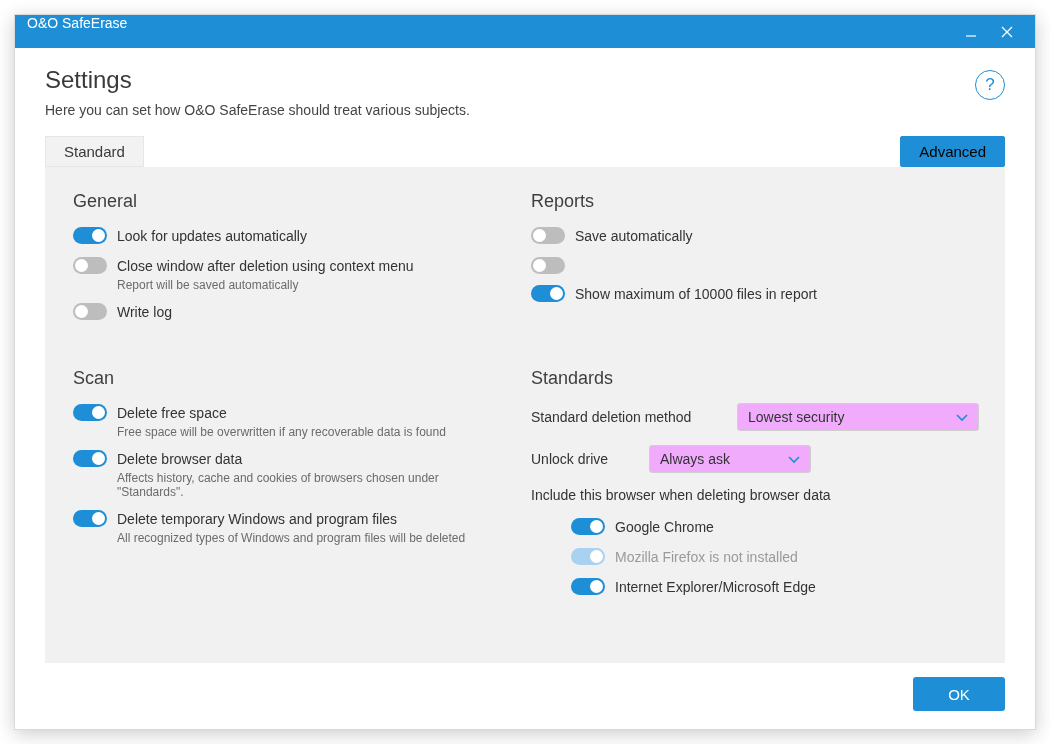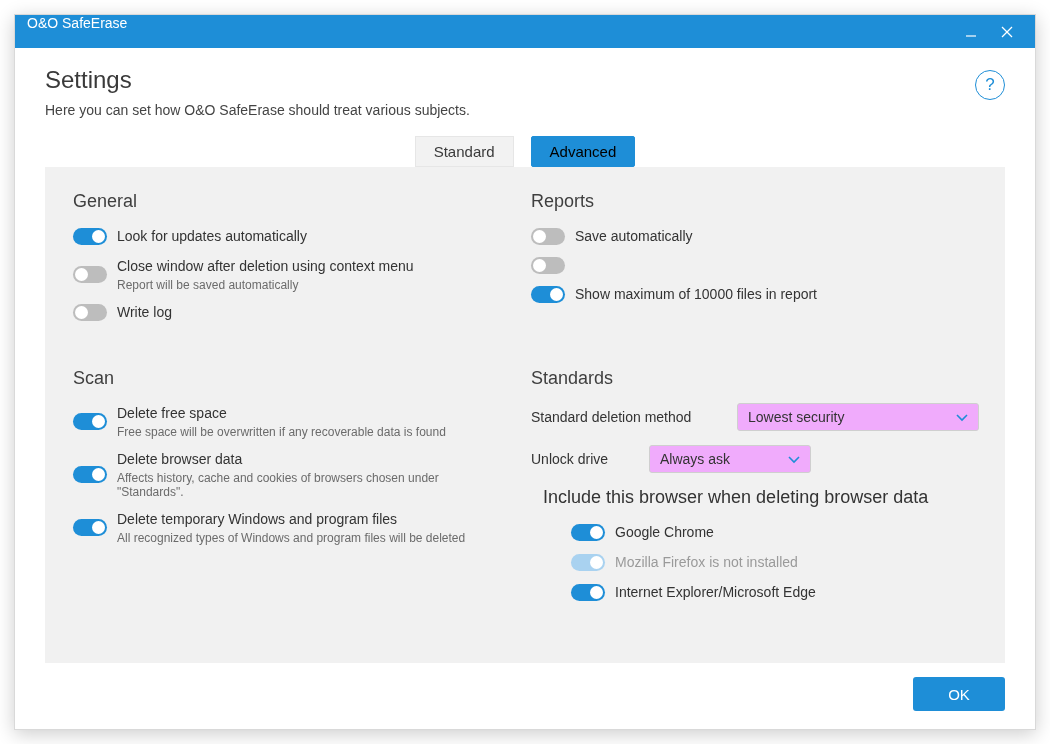--- a/index.html
+++ b/index.html
@@ -19,34 +19,34 @@
   .content { flex: 1; padding: 18px 30px 18px 30px; display: flex; flex-direction: column; }
   .hdr-row { display: flex; align-items: flex-start; }
   .hdr-left { flex: 1; }
   .page-title { font-size: 24px; font-weight: 300; color: #3a3a3a; margin-bottom: 8px; }
   .page-sub { font-size: 14px; color: #444; margin-top: 8px; }
   .help-circle {
     width: 30px; height: 30px; border: 1.5px solid #1e8ed7; border-radius: 50%;
     display: flex; align-items: center; justify-content: center; color: #1e8ed7; font-size: 17px;
     margin-top: 4px;
   }
-  .tabs { margin-top: 18px; display: flex; justify-content: center; gap: 17px; }
+  .tabs { margin-top: 18px; display: flex; justify-content: space-between; gap: 17px; }
   .tab {
     padding: 6px 18px; font-size: 15px; border: 1px solid transparent; cursor: default;
   }
   .tab.inactive { background: #f2f2f2; color: #3a3a3a; border: 1px solid #e6e6e6; }
   .tab.active   { background: #1e8ed7; color: #000000; border: 1px solid #1e8ed7; border-radius: 2px; }
   .panel {
     margin-top: 0; background: #f1f1f1; padding: 24px 26px 26px 28px; flex: 1;
     display: grid; grid-template-columns: 1fr 1fr; column-gap: 24px; row-gap: 34px;
     align-content: start;
     gap: 36px;
   }
   .section-title { font-size: 18px; font-weight: 400; color: #3f3f3f; margin-bottom: 14px; }
-  .opt { display: flex; align-items: center; gap: 10px; margin-bottom: 10px; }
+  .opt { display: flex; align-items: flex-start; gap: 10px; margin-bottom: 10px; }
   .opt .stack { display: flex; flex-direction: column; }
   .opt-label { font-size: 14px; color: #333; line-height: 20px; }
   .opt-label.disabled { color: #9a9a9a; }
   .opt-desc { font-size: 12px; color: #6b6b6b; margin-top: 2px; }
   .opt.indent { margin-left: 40px; }
   .toggle {
     width: 34px; height: 17px; border-radius: 10px; position: relative; flex: 0 0 34px; margin-top: 1px;
   }
   .toggle .knob {
     position: absolute; width: 13px; height: 13px; border-radius: 50%; top: 2px; background: #fff;
@@ -59,21 +59,21 @@
   .form-row { display: flex; align-items: center; gap: 18px; margin-bottom: 14px; }
   .form-label { font-size: 14px; color: #333; width: 188px; }
   .form-label.short { width: 100px; }
   .select {
     background: #f0abfc; border: 1px solid #cfcfcf; border-radius: 3px; height: 28px;
     display: flex; align-items: center; padding: 0 10px; font-size: 14px; color: #333; position: relative;
   }
   .select .chev { position: absolute; right: 10px; top: 50%; transform: translateY(-50%); }
   .select.wide { width: 242px; }
   .select.mid  { width: 162px; }
-  .sub-note { font-size: 18px; color: #333; margin: 10px 0 14px 12px; }
+  .sub-note { font-size: 14px; color: #333; margin: 10px 0 14px 0; }
   .footer { display: flex; justify-content: flex-end; padding-top: 14px; }
   .ok-btn {
     background: #1e8ed7; color: #fff; border: none; width: 92px; height: 34px;
     border-radius: 3px; font-size: 15px;
   }
   .chev svg { stroke: #1e8ed7; stroke-width: 1.6; fill: none; }
 </style>
 </head>
 <body>
 

